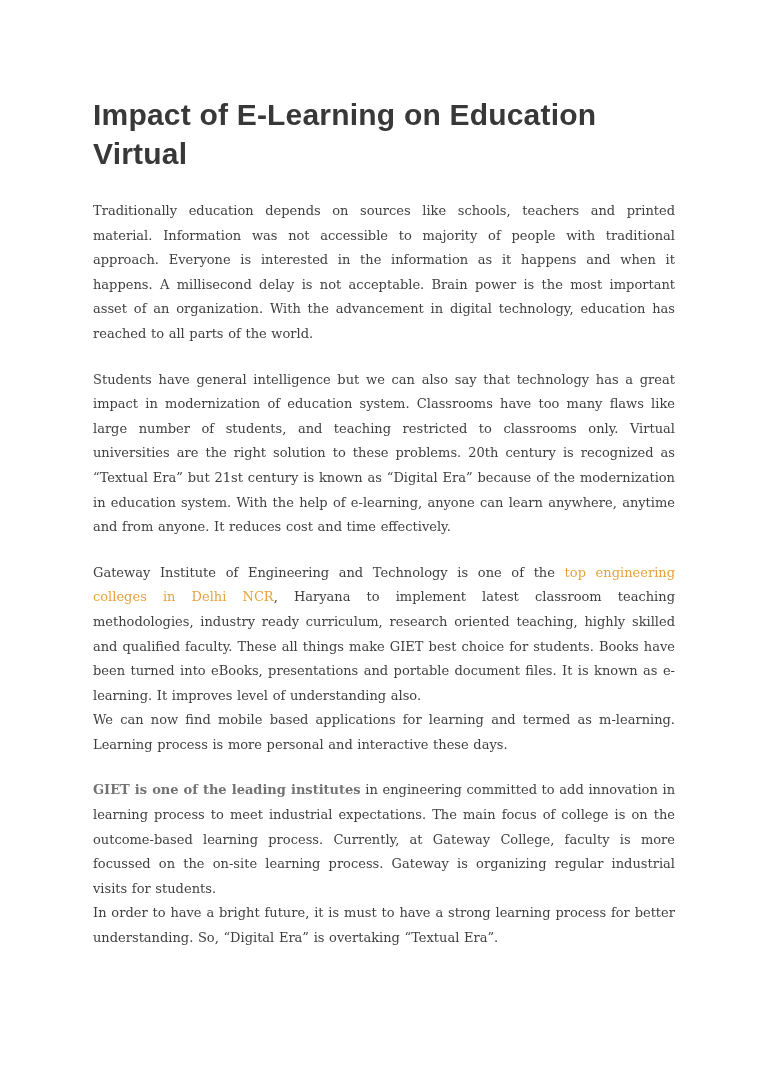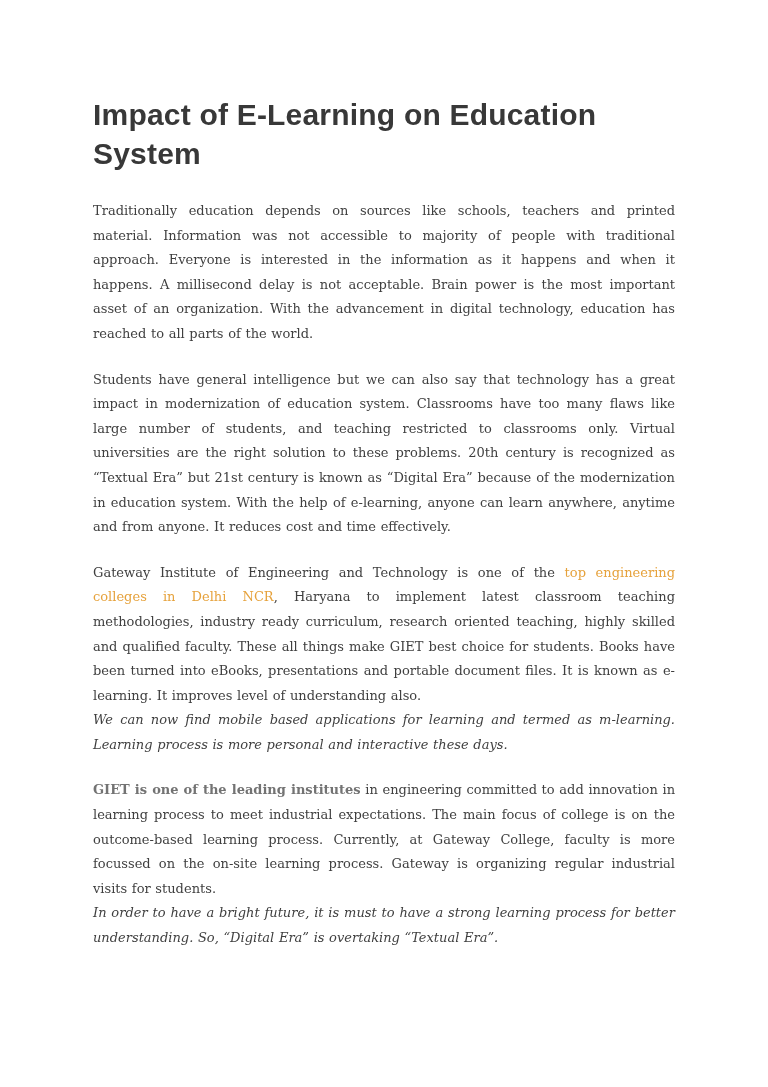--- a/index.html
+++ b/index.html
@@ -30,38 +30,37 @@
   .para {
     font-size: 13px;
     line-height: 24.6px;
     text-align: justify;
     margin: 0 0 21px 0;
     word-spacing: 0.5px;
   }
   .para .block {
     display: block;
     text-align: justify;
-    font-style: italic;
   }
   .inline-link {
     color: #e6a23c;
     text-decoration: none;
     cursor: pointer;
   }
   .lead-bold {
     font-weight: 700;
     color: #737373;
   }
 </style>
 </head>
 <body>
 
 <div class="page">
 
-  <h1 class="doc-title">Impact of E-Learning on Education System</h1>
+  <h1 class="doc-title">Impact of E-Learning on Education Virtual</h1>
 
   <p class="para">Traditionally education depends on sources like schools, teachers and printed material. Information was not accessible to majority of people with traditional approach. Everyone is interested in the information as it happens and when it happens. A millisecond delay is not acceptable. Brain power is the most important asset of an organization. With the advancement in digital technology, education has reached to all parts of the world.</p>
 
   <p class="para">Students have general intelligence but we can also say that technology has a great impact in modernization of education system. Classrooms have too many flaws like large number of students, and teaching restricted to classrooms only. Virtual universities are the right solution to these problems. 20th century is recognized as “Textual Era” but 21st century is known as “Digital Era” because of the modernization in education system. With the help of e-learning, anyone can learn anywhere, anytime and from anyone. It reduces cost and time effectively.</p>
 
   <p class="para">
     <span>Gateway Institute of Engineering and Technology is one of the </span><a class="inline-link">top engineering colleges in Delhi NCR</a><span>, Haryana to implement latest classroom teaching methodologies, industry ready curriculum, research oriented teaching, highly skilled and qualified faculty. These all things make GIET best choice for students. Books have been turned into eBooks, presentations and portable document files. It is known as e-learning. It improves level of understanding also.</span>
     <span class="block">We can now find mobile based applications for learning and termed as m-learning. Learning process is more personal and interactive these days.</span>
   </p>
 

